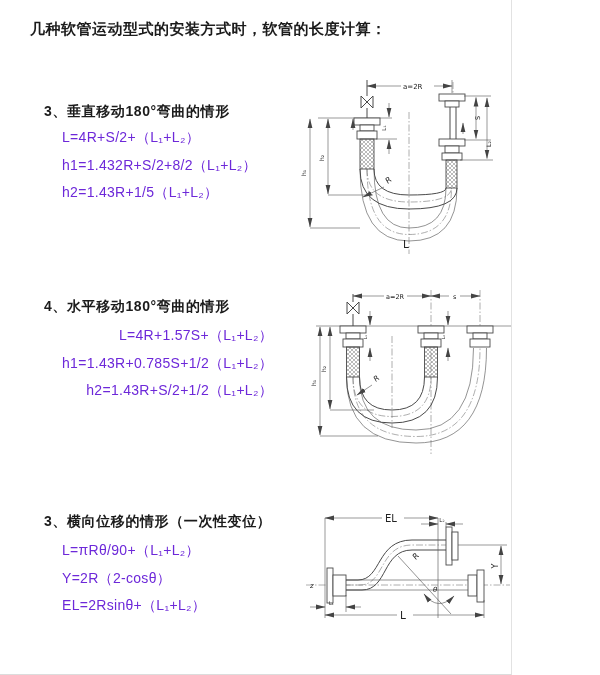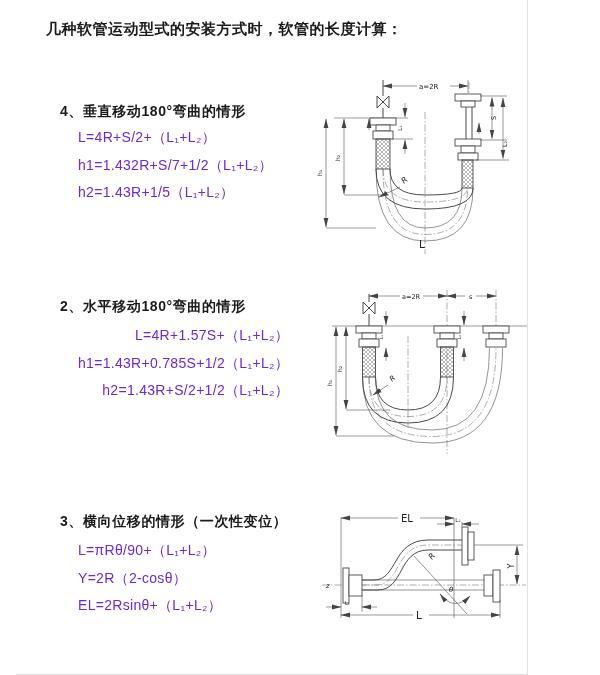--- a/index.html
+++ b/index.html
@@ -1,21 +1,20 @@
 <!DOCTYPE html>
 <html><head>
 <meta charset="utf-8">
 <style>
   html,body{margin:0;padding:0;background:#ffffff;}
   .page{
     position:relative;width:512px;height:675px;background:#ffffff;
     font-family:"Liberation Sans","DejaVu Sans",sans-serif;color:#1a1a1a;
     border-right:1px solid #e2e2e2;border-bottom:1px solid #dcdcdc;box-sizing:border-box;
     overflow:hidden;
-    margin-left:16px;
   }
   .doc-title{
     position:absolute;left:30px;top:20px;font-size:15px;font-weight:600;
     letter-spacing:0.5px;color:#1b1b1b;white-space:nowrap;
   }
   .section{position:absolute;}
   .sec-heading{font-size:14px;font-weight:600;letter-spacing:0.6px;color:#1b1b1b;white-space:nowrap;}
   .formulas{position:absolute;font-size:14px;font-weight:400;letter-spacing:0.3px;color:#6d28d9;}
   .formula-line{line-height:27.5px;white-space:nowrap;}
   .diagram{position:absolute;}
@@ -28,30 +27,30 @@
   svg .braid{stroke:#4a4a4a;stroke-width:0.9;}
 </style>
 </head>
 <body>
 
 <div class="page">
 
   <div class="doc-title">几种软管运动型式的安装方式时，软管的长度计算：</div>
 
   <div class="section" style="left:44px;top:103px;">
-    <div class="sec-heading">4、垂直移动180°弯曲的情形</div>
+    <div class="sec-heading">3、垂直移动180°弯曲的情形</div>
   </div>
   <div class="formulas" style="left:62px;top:124px;">
     <div class="formula-line">L=4R+S/2+（L₁+L₂）</div>
-    <div class="formula-line">h1=1.432R+S/7+1/2（L₁+L₂）</div>
+    <div class="formula-line">h1=1.432R+S/2+8/2（L₁+L₂）</div>
     <div class="formula-line">h2=1.43R+1/5（L₁+L₂）</div>
   </div>
 
   <div class="section" style="left:44px;top:298px;">
-    <div class="sec-heading">2、水平移动180°弯曲的情形</div>
+    <div class="sec-heading">4、水平移动180°弯曲的情形</div>
   </div>
   <div class="formulas" style="left:62px;top:322px;text-align:right;">
     <div class="formula-line">L=4R+1.57S+（L₁+L₂）</div>
     <div class="formula-line">h1=1.43R+0.785S+1/2（L₁+L₂）</div>
     <div class="formula-line">h2=1.43R+S/2+1/2（L₁+L₂）</div>
   </div>
 
   <div class="section" style="left:44px;top:513px;">
     <div class="sec-heading">3、横向位移的情形（一次性变位）</div>
   </div>

